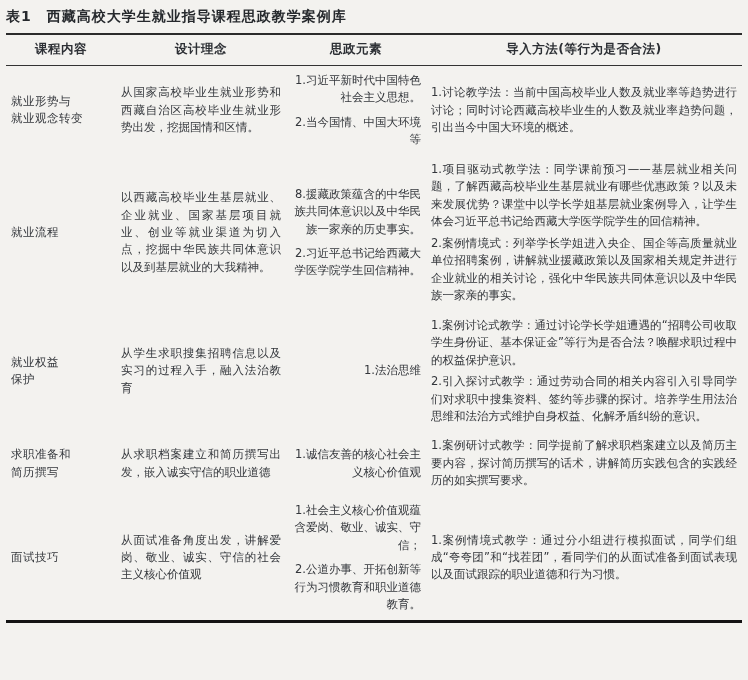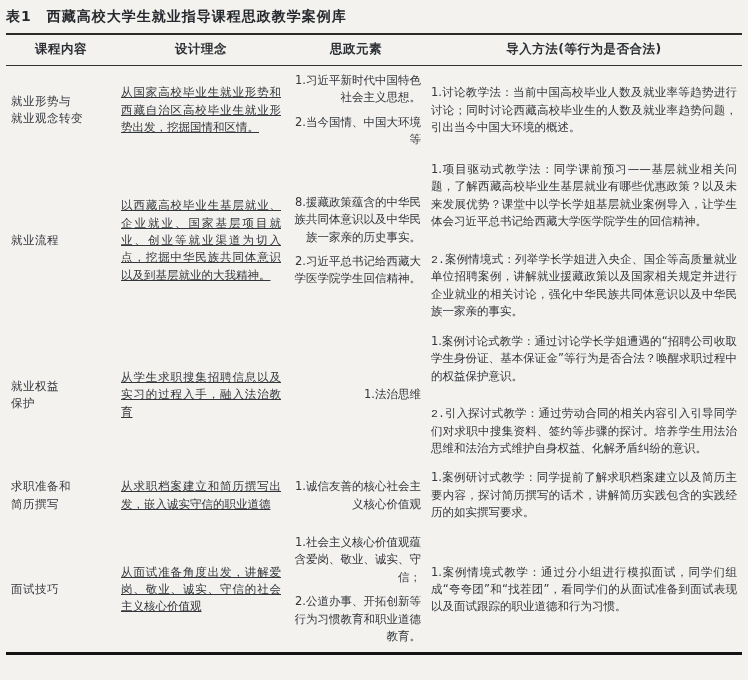--- a/index.html
+++ b/index.html
@@ -44,25 +44,25 @@
     font-size: 11.5px;
     line-height: 1.52;
     vertical-align: middle;
     padding: 6px 5px;
     color: #33363b;
   }
   td.cell-content {
     white-space: pre-line;
     letter-spacing: 0.5px;
   }
-  td.cell-design { text-align: justify; text-decoration: underline; }
+  td.cell-design { text-align: justify; }
   td.cell-elements { text-align: right; }
   td.cell-methods { text-align: justify; }
   .cell-elements .item + .item { margin-top: 7px; }
-  .cell-methods .item + .item { margin-top: 20px; font-family: Liberation Mono, monospace; }
+  .cell-methods .item + .item { margin-top: 4px; }
 </style>
 </head>
 <body>
 
 <div class="page">
 
   <div class="table-title">表1　西藏高校大学生就业指导课程思政教学案例库</div>
 
   <table class="case-table">
     <colgroup>

